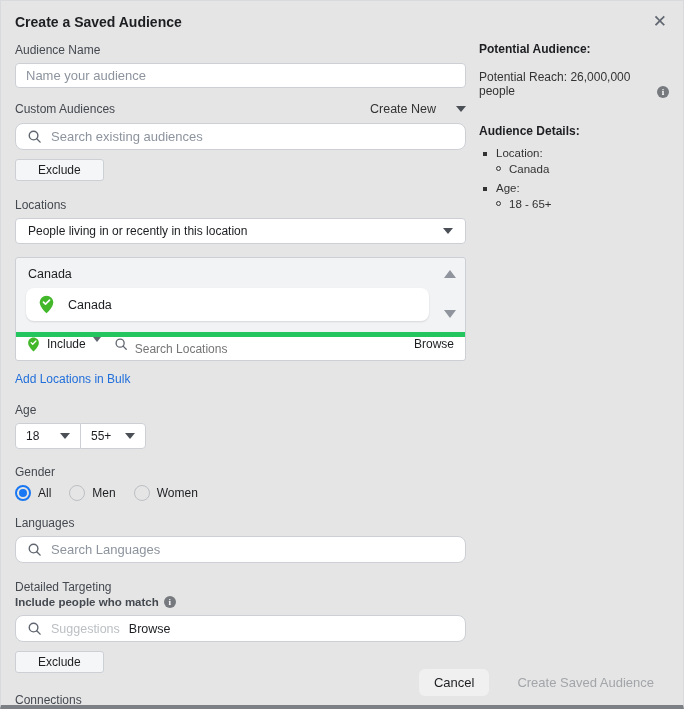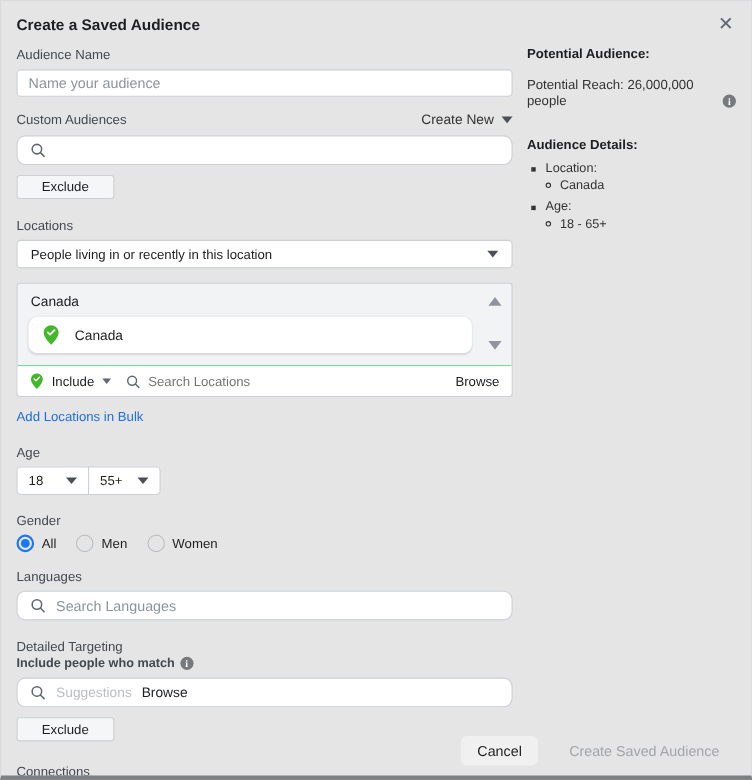--- a/index.html
+++ b/index.html
@@ -42,21 +42,21 @@
   }
   .search-box input::placeholder { color:#8d949e; }
 
   .btn-light {
     display:inline-block; margin-top:9px; padding:0 22px; height:22px; line-height:20px;
     background:#f5f6f7; border:1px solid #ccd0d5; border-radius:3px;
     font-size:12px; color:#1c1e21; cursor:pointer;
     font-family:"Liberation Sans","DejaVu Sans",sans-serif;
   }
 
-  .create-new { display:flex; align-items:center; gap:7px; font-size:12.5px; color:#333; cursor:pointer; }
+  .create-new { display:flex; align-items:center; gap:20px; font-size:12.5px; color:#333; cursor:pointer; }
 
   .caret-down { width:0; height:0; border-left:5px solid transparent; border-right:5px solid transparent; border-top:6px solid #4b4f56; }
   .caret-down.sm { border-left-width:4px; border-right-width:4px; border-top-width:5px; border-top-color:#606770; }
 
   .select-bar {
     display:flex; align-items:center; justify-content:space-between; width:100%; height:26px;
     border:1px solid #ccd0d5; border-radius:4px; padding:0 12px; font-size:12px; cursor:pointer; background:#fff;
   }
 
   
@@ -64,22 +64,22 @@
   .loc-title { padding:9px 12px 7px; font-size:12.5px; color:#1c1e21; }
   .loc-card {
     margin:0 36px 11px 10px; height:33px; background:#fff; border-radius:8px;
     display:flex; align-items:center; gap:13px; padding:0 12px;
     box-shadow:0 1px 2px rgba(0,0,0,0.12); font-size:12.5px;
   }
   .scroll-up, .scroll-down { position:absolute; right:9px; width:0; height:0; border-left:6px solid transparent; border-right:6px solid transparent; cursor:pointer; }
   .scroll-up { top:12px; border-bottom:8px solid #90949c; }
   .scroll-down { top:52px; border-top:8px solid #90949c; }
   .loc-include-row {
-    background:#fff; border-top:1px solid #22c55e; height:28px; border-radius:0 0 3px 3px;
-    display:flex; align-items:center; gap:7px; padding:13px 11px; font-size:12px;
+    background:#fff; border-top:5px solid #22c55e; height:28px; border-radius:0 0 3px 3px;
+    display:flex; gap:7px; padding:0 11px; font-size:12px;
   }
   .loc-include-row .grow { flex:1; }
   .browse-label { font-size:12px; color:#1c1e21; cursor:pointer; }
 
   .link { display:inline-block; margin-top:11px; font-size:12px; color:#216fdb; cursor:pointer; text-decoration:none; }
 
   
   .age-group { display:flex; }
   .age-select {
     width:66px; height:26px; border:1px solid #ccd0d5; background:#fff;
@@ -155,20 +155,21 @@
         <div class="create-new">
           <span>Create New</span>
           <span class="caret-down"></span>
         </div>
       </div>
       <div class="search-box">
         <svg class="icon-svg" width="15" height="15" viewBox="0 0 16 16">
             <circle cx="7" cy="7" r="4.6" fill="none" stroke="#606770" stroke-width="1.5"></circle>
             <line x1="10.4" y1="10.4" x2="14" y2="14" stroke="#606770" stroke-width="1.5" stroke-linecap="round"></line>
           </svg>
+        <input type="text" placeholder="Search existing audiences" style="">
       </div>
       <button class="btn-light">Exclude</button>
 
       
       <div class="field-label" style="margin-top:17px;">Locations</div>
       <div class="select-bar">
         <span>People living in or recently in this location</span>
         <span class="caret-down"></span>
       </div>
 

